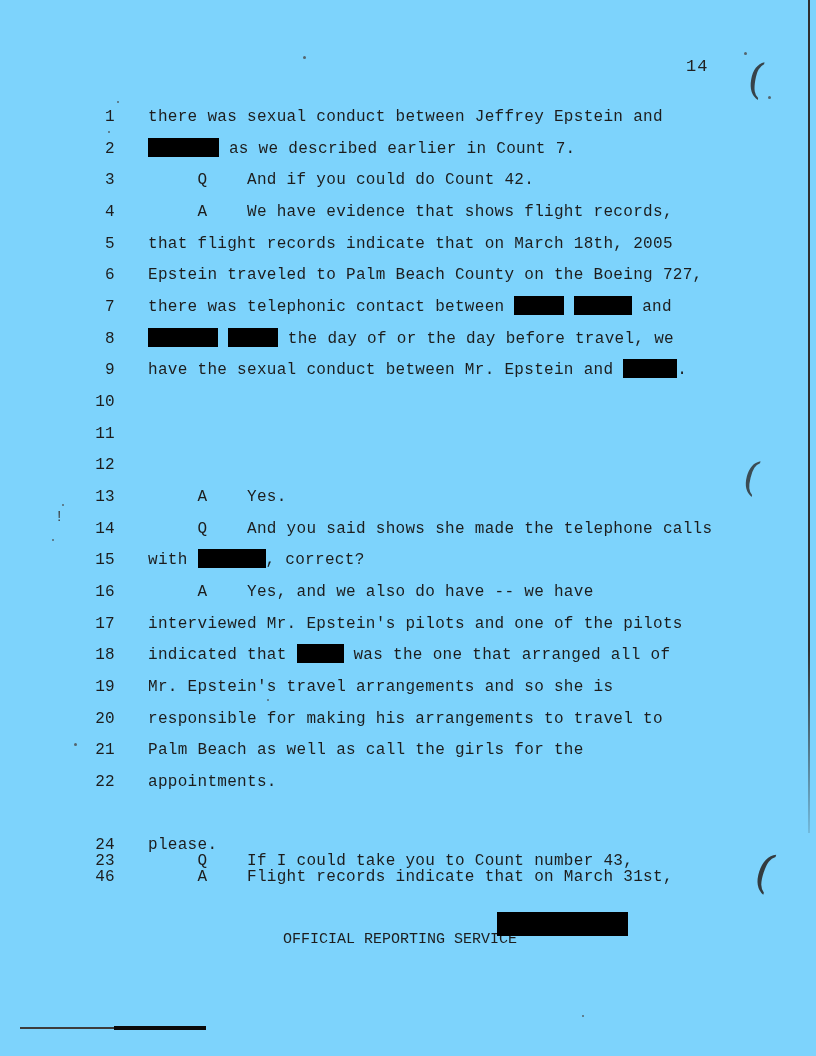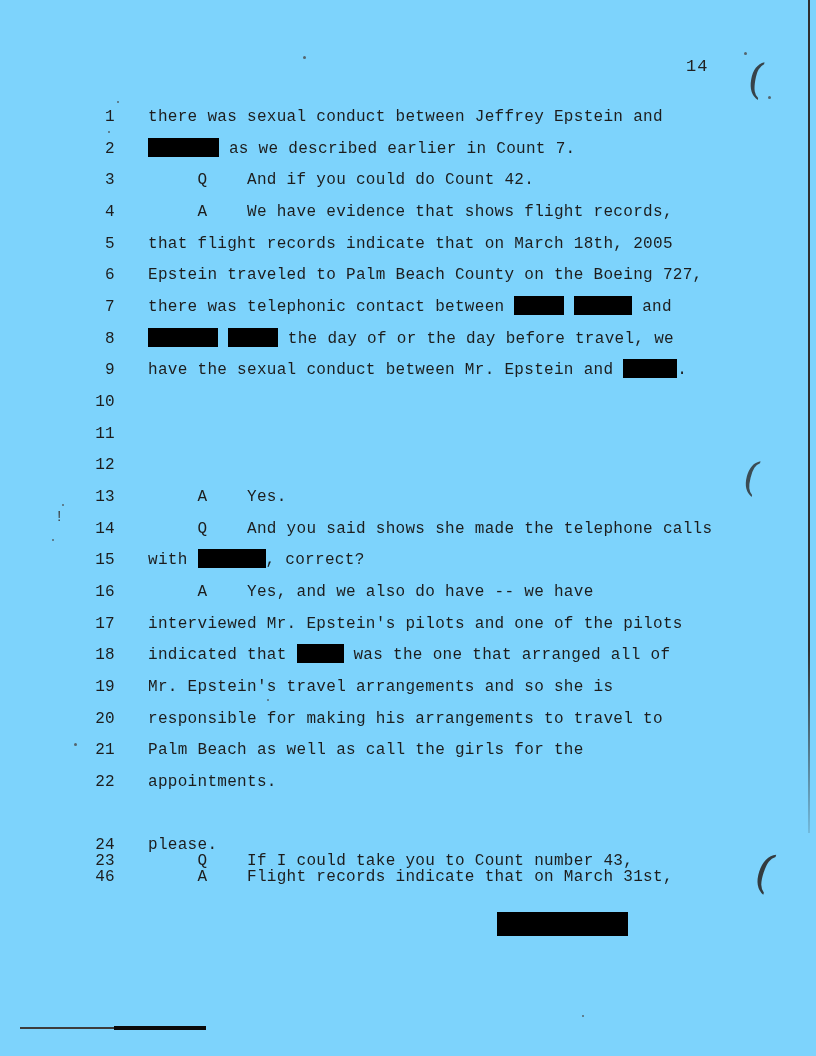--- a/index.html
+++ b/index.html
@@ -92,20 +92,23 @@
       <div class="trow" style="top: 643.39px;"><span class="lnum">18</span><span class="ltext">indicated that <span class="redact" style="width: 47px;"></span> was the one that arranged all of</span></div>
       <div class="trow" style="top: 675.06px;"><span class="lnum">19</span><span class="ltext">Mr. Epstein's travel arrangements and so she is</span></div>
       <div class="trow" style="top: 706.73px;"><span class="lnum">20</span><span class="ltext">responsible for making his arrangements to travel to</span></div>
       <div class="trow" style="top: 738.4px;"><span class="lnum">21</span><span class="ltext">Palm Beach as well as call the girls for the</span></div>
       <div class="trow" style="top: 770.07px; padding-left: 28px;"><span class="lnum">22</span><span class="ltext">appointments.</span></div>
       <div class="trow" style="top: 849px;"><span class="lnum">23</span><span class="ltext">     Q    If I could take you to Count number 43,</span></div>
       <div class="trow" style="top: 833.41px; padding-left: 20px;"><span class="lnum">24</span><span class="ltext">please.</span></div>
       <div class="trow" style="top: 865.08px;"><span class="lnum">46</span><span class="ltext">     A    Flight records indicate that on March 31st,</span></div>
     </div>
 
+  <div class="footer">
+    <span>OFFICIAL REPORTING SERVICE</span>
+  </div>
   <div class="footer-redact" style="width: 131px;"></div>
 
   <div class="bottom-bar">
     <div class="bb-left"></div>
     <div class="bb-right"></div>
   </div>
 <div class="dot" style="left: 303px; top: 56px; width: 3px; height: 3px;"></div>
     <div class="dot" style="left: 744px; top: 52px; width: 3px; height: 3px;"></div>
     <div class="dot" style="left: 768px; top: 96px; width: 3px; height: 3px;"></div>
     <div class="dot" style="left: 117px; top: 101px; width: 2px; height: 2px;"></div>

